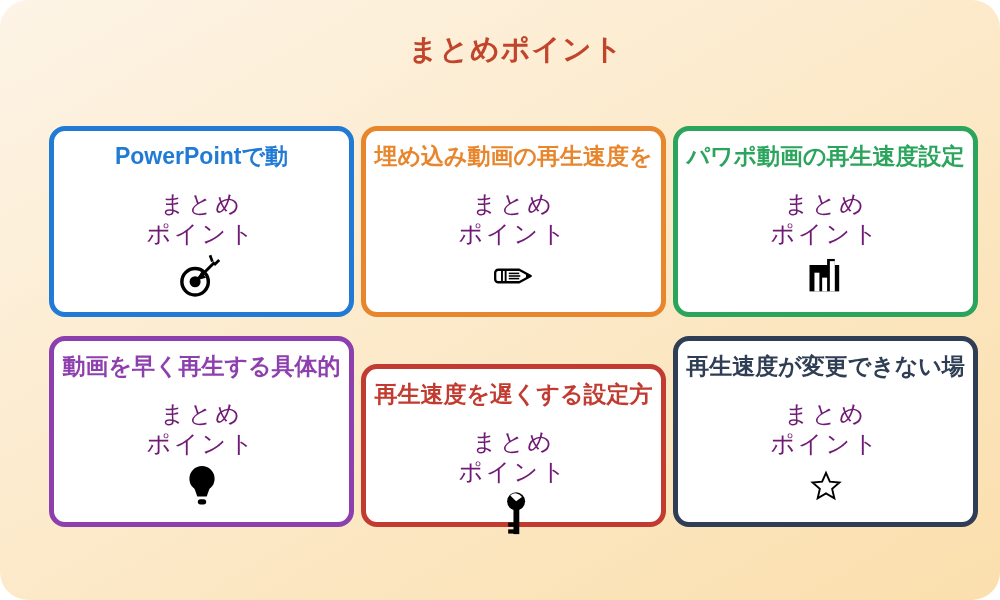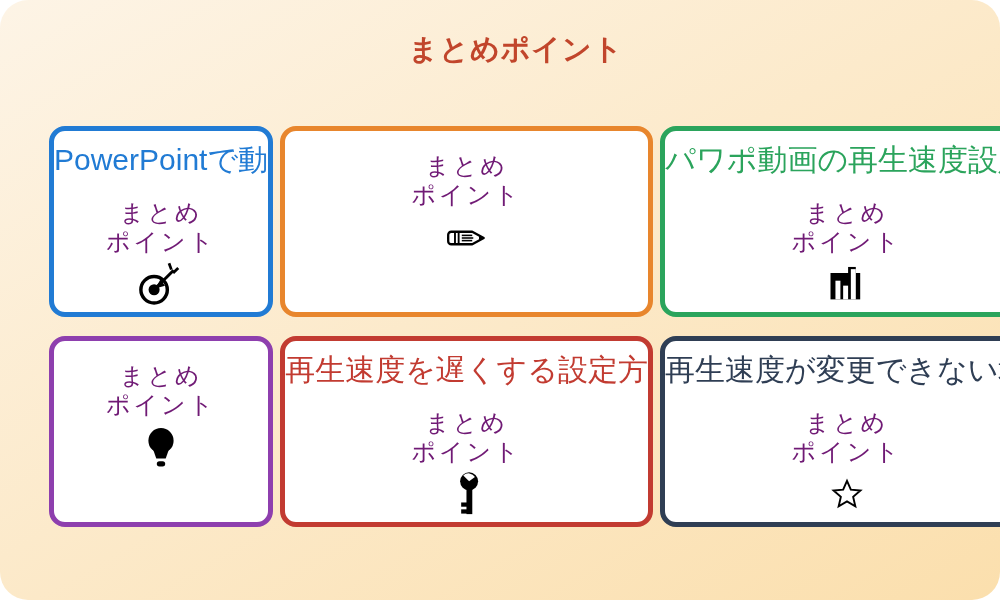--- a/index.html
+++ b/index.html
@@ -5,21 +5,21 @@
   html,body{margin:0;padding:0;background:#ffffff;}
   body{font-family:"Liberation Sans","DejaVu Sans",sans-serif;width:1000px;height:600px;}
   .canvas{position:relative;width:1000px;height:600px;border-radius:28px;overflow:hidden;
           background:linear-gradient(150deg,#FDF4E6 0%,#FBDFAD 100%);}
   .page-title{position:absolute;top:30px;left:16px;width:100%;text-align:center;
               font-size:29px;font-weight:bold;margin:0;letter-spacing:1px;color:#C1452B;}
   .grid{position:absolute;left:49px;top:126px;width:929px;display:grid;
         grid-template-columns:repeat(3,1fr);column-gap:7px;row-gap:19px;grid-auto-rows:191px;}
   .card{background:#ffffff;border:5px solid #888;border-radius:16px;box-sizing:border-box;
         display:flex;flex-direction:column;align-items:center;}
-  .card-title{position:relative;z-index:2;margin-top:12px;font-size:30px;font-weight:normal;
+  .card-title{position:relative;z-index:2;margin-top:12px;font-size:23px;font-weight:bold;
               white-space:nowrap;line-height:1.15;}
   .card-subtitle{margin-top:20px;font-size:24px;color:#701a75;text-align:center;
                  line-height:1.22;letter-spacing:3px;}
   .card-icon{margin-top:4px;height:48px;display:flex;align-items:center;justify-content:center;}
   .card-icon svg{display:block;}
 </style>
 </head>
 <body>
 
 <div class="canvas" style="background: linear-gradient(150deg, rgb(253, 244, 230) 0%, rgb(251, 223, 173) 100%);">
@@ -39,20 +39,21 @@
           <circle cx="14" cy="25" r="4.8" fill="#000"></circle>
           <line x1="31" y1="8" x2="17" y2="22" stroke="#000" stroke-width="2.6"></line>
           <polygon points="15,24 23.5,21.5 19.5,16" fill="#000"></polygon>
           <line x1="27" y1="2" x2="29" y2="7.5" stroke="#000" stroke-width="2.4"></line>
           <line x1="35" y1="6" x2="30.5" y2="10.5" stroke="#000" stroke-width="2.4"></line>
         </svg>
       </div>
     </div>
 
     <div class="card" style="border-color: rgb(232, 134, 45);">
+      <div class="card-title" style="color: rgb(232, 134, 45);">埋め込み動画の再生速度を</div>
       <div class="card-subtitle">
         <span>まとめ</span><br>
         <span>ポイント</span>
       </div>
       <div class="card-icon">
         <svg width="46" height="30" viewBox="0 0 44 28" xmlns="http://www.w3.org/2000/svg">
           <path d="M7,8 h20 l11,6 l-11,6 h-20 a3,3 0 0 1 -3,-3 v-6 a3,3 0 0 1 3,-3 z" fill="#fff" stroke="#000" stroke-width="2.2" stroke-linejoin="round"></path>
           <line x1="10.5" y1="8" x2="10.5" y2="20" stroke="#000" stroke-width="1.8"></line>
           <line x1="14" y1="8" x2="14" y2="20" stroke="#000" stroke-width="1.8"></line>
           <line x1="17" y1="11.5" x2="27" y2="11.5" stroke="#000" stroke-width="1.5"></line>
@@ -74,34 +75,35 @@
           <rect x="5" y="10" width="27" height="24" fill="#000"></rect>
           <rect x="21" y="4.5" width="7" height="8" fill="#000"></rect>
           <rect x="9.5" y="17" width="4.5" height="17" fill="#fff"></rect>
           <rect x="16.5" y="21.5" width="4.5" height="12.5" fill="#fff"></rect>
           <rect x="23.5" y="6.5" width="4.5" height="27.5" fill="#fff"></rect>
         </svg>
       </div>
     </div>
 
     <div class="card" style="border-color: rgb(142, 63, 174);">
+      <div class="card-title" style="color: rgb(142, 63, 174);">動画を早く再生する具体的</div>
       <div class="card-subtitle">
         <span>まとめ</span><br>
         <span>ポイント</span>
       </div>
       <div class="card-icon">
         <svg width="42" height="48" viewBox="0 0 40 44" xmlns="http://www.w3.org/2000/svg">
           <circle cx="20" cy="15" r="12" fill="#000"></circle>
           <path d="M12,22 L28,22 L24.5,32 L15.5,32 Z" fill="#000"></path>
           <rect x="16" y="34.5" width="8" height="5" rx="2.5" fill="#000"></rect>
         </svg>
       </div>
     </div>
 
-    <div class="card" style="border-color: rgb(194, 59, 49);">
+    <div class="card" style="border-color: rgb(194, 59, 49); margin-top: 28px;">
       <div class="card-title" style="color: rgb(194, 59, 49);">再生速度を遅くする設定方</div>
       <div class="card-subtitle">
         <span>まとめ</span><br>
         <span>ポイント</span>
       </div>
       <div class="card-icon">
         <svg width="36" height="48" viewBox="0 0 34 44" xmlns="http://www.w3.org/2000/svg">
           <circle cx="19" cy="10" r="8.5" fill="#000"></circle>
           <path d="M13.5,4.5 A7 7 0 0 1 24.5,6 L19,10 Z" fill="#fff"></path>
           <rect x="16.5" y="17" width="5.5" height="24" fill="#000"></rect>

